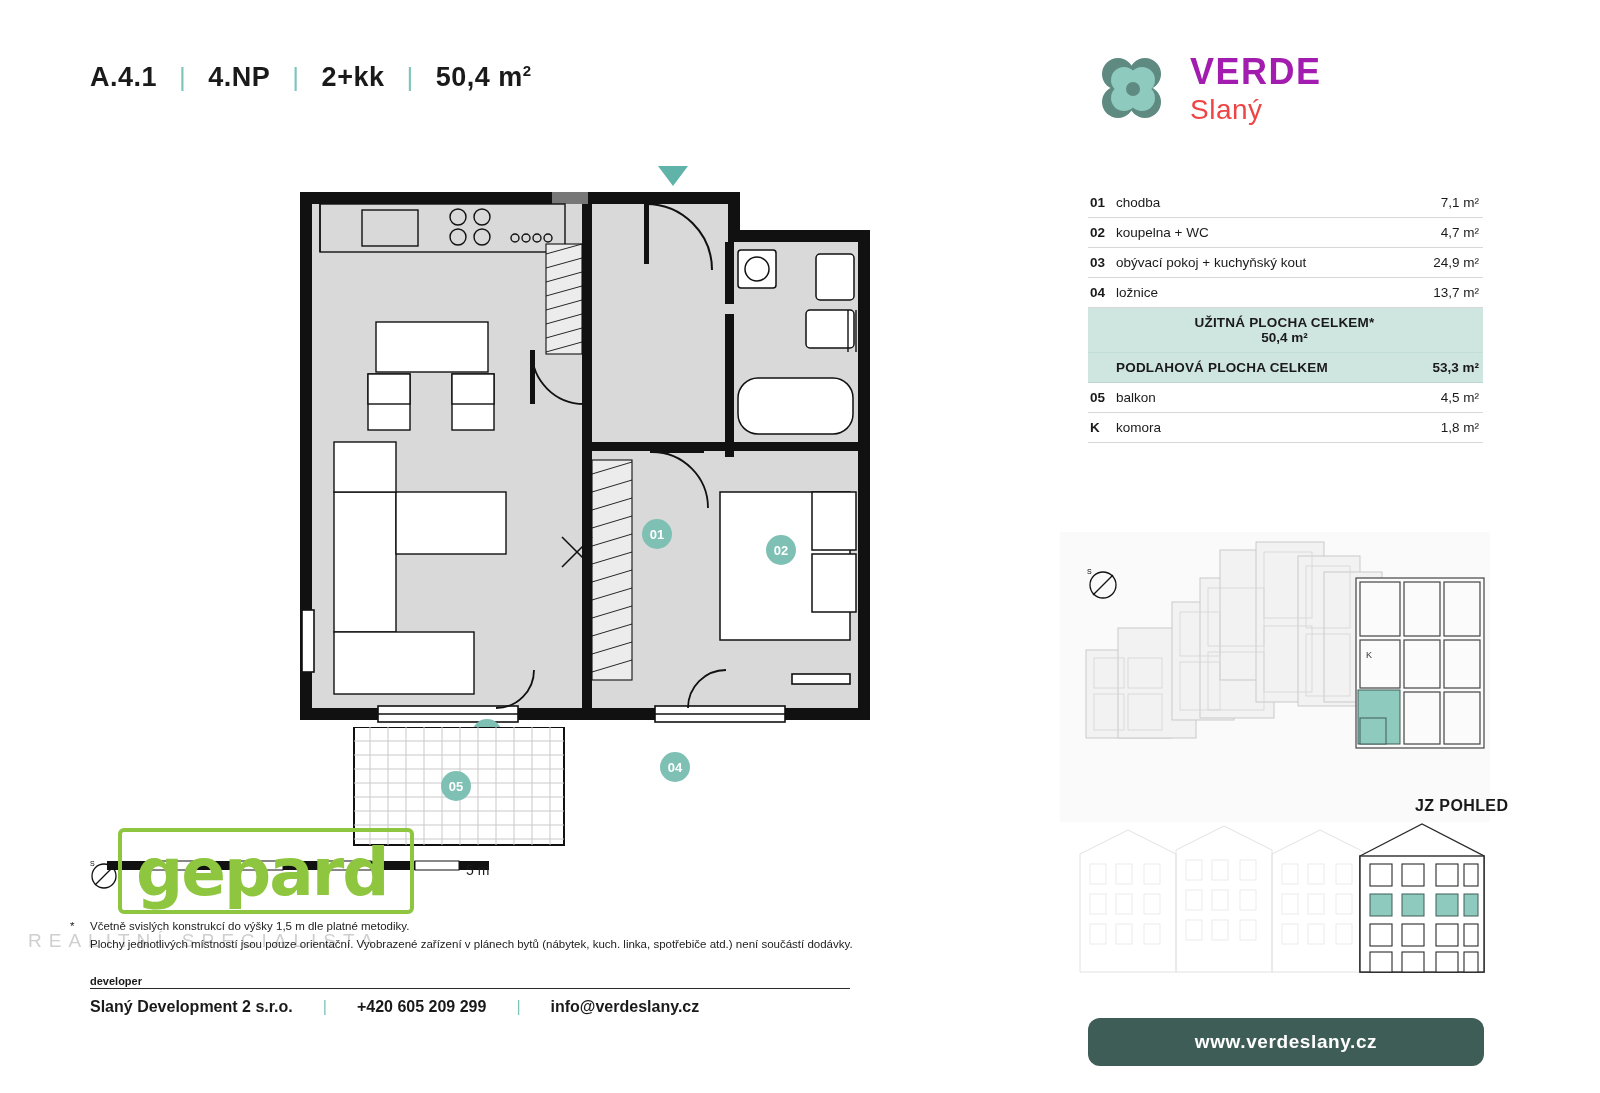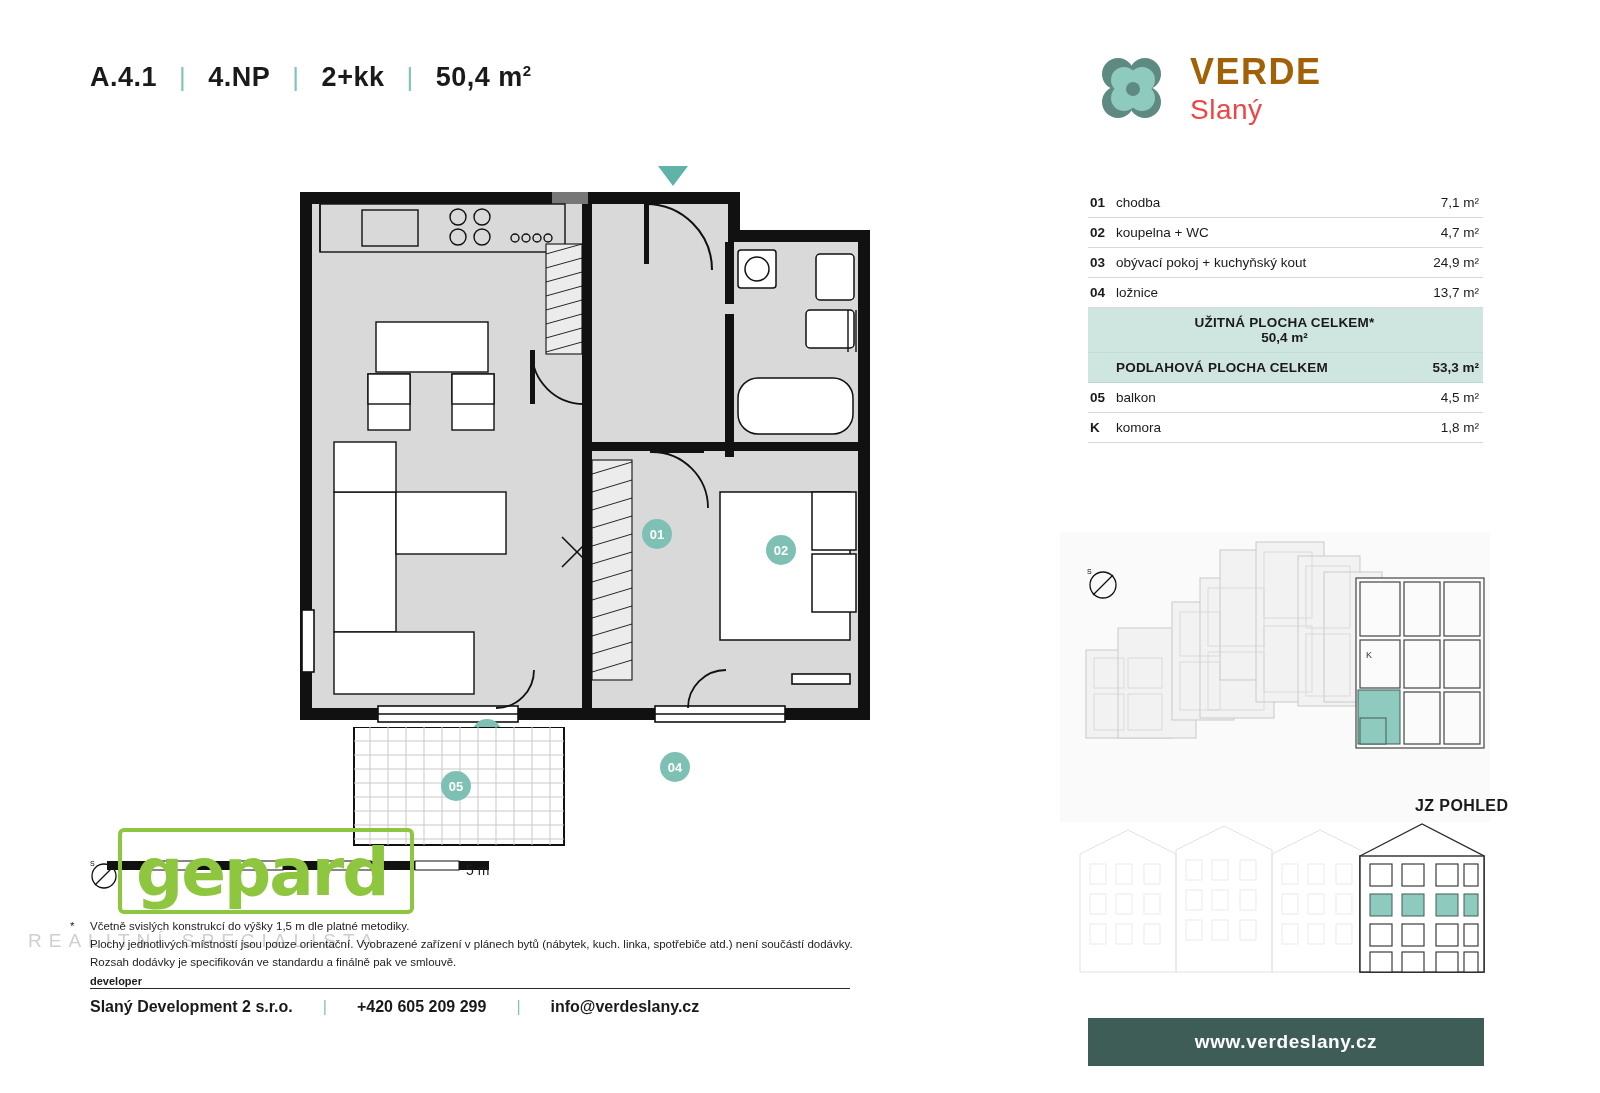--- a/index.html
+++ b/index.html
@@ -21,21 +21,21 @@
   }
   .unit-header .seg{padding:0 22px;}
   .unit-header .seg:first-child{padding-left:0;}
   .unit-header .sep{color:#7fc4bb;font-weight:400;font-size:26px;}
   .unit-header sup{font-size:15px;vertical-align:super;}
 
   
   .logo{position:absolute;left:1090px;top:48px;display:flex;align-items:center;gap:18px;}
   .logo-mark{width:82px;height:82px;position:relative;}
   .logo-text{line-height:1;}
-  .logo-verde{font-size:36px;font-weight:bold;letter-spacing:1.5px;color:#a16207;}
+  .logo-verde{font-size:36px;font-weight:bold;letter-spacing:1.5px;color:#a21caf;}
   .logo-slany{font-size:28px;color:#ef4444;margin-top:6px;letter-spacing:.5px;}
 
   
   .room-table{position:absolute;left:1088px;top:188px;width:395px;font-size:13.5px;}
   .room-row{
     display:flex;align-items:center;
     border-bottom:1px solid #d8d8d8;
     padding:7px 4px 7px 2px;
   }
   .room-row .num{width:26px;font-weight:bold;}
@@ -96,21 +96,21 @@
   
   .situation{position:absolute;left:1060px;top:532px;width:430px;height:290px;background:#fafafa;}
   .compass2{position:absolute;left:1085px;top:565px;width:36px;height:36px;}
   .jz{position:absolute;left:1415px;top:797px;font-size:16px;font-weight:bold;letter-spacing:.4px;}
   .elev{position:absolute;left:1060px;top:820px;width:430px;height:170px;}
 
   
   .webbar{
     position:absolute;left:1088px;top:1018px;width:396px;height:48px;
     background:#3f5d57;color:#fff;display:flex;align-items:center;justify-content:center;
-    font-size:19px;font-weight:bold;letter-spacing:.6px;
+    font-size:19px;font-weight:bold;letter-spacing:.6px;border-radius:12px;
   }
 
   .compass{position:absolute;left:88px;top:858px;width:32px;height:32px;}
 </style>
 </head>
 <body>
 
 <div class="page">
 
   <div class="unit-header">
@@ -412,21 +412,20 @@
   <div class="watermark">
     <div class="wm-box"></div>
     <div class="wm-text">gepard</div>
   </div>
   <div class="wm-sub">REALITNÍ SPECIALISTA</div>
 
   <div class="footnotes">
     <span class="star">*</span>
     <div class="ftxt">Včetně svislých konstrukcí do výšky 1,5 m dle platné metodiky.</div>
     <div class="ftxt">Plochy jednotlivých místností jsou pouze orientační. Vyobrazené zařízení v plánech bytů (nábytek, kuch. linka, spotřebiče atd.) není součástí dodávky.</div>
-    <div class="ftxt">Rozsah dodávky je specifikován ve standardu a finálně pak ve smlouvě.</div>
   </div>
 
   <div class="dev-label">developer</div>
   <div class="dev-rule"></div>
   <div class="dev-line">
     <span class="seg">Slaný Development 2 s.r.o.</span>
     <span class="sep">|</span>
     <span class="seg">+420 605 209 299</span>
     <span class="sep">|</span>
     <span class="seg">info@verdeslany.cz</span>

